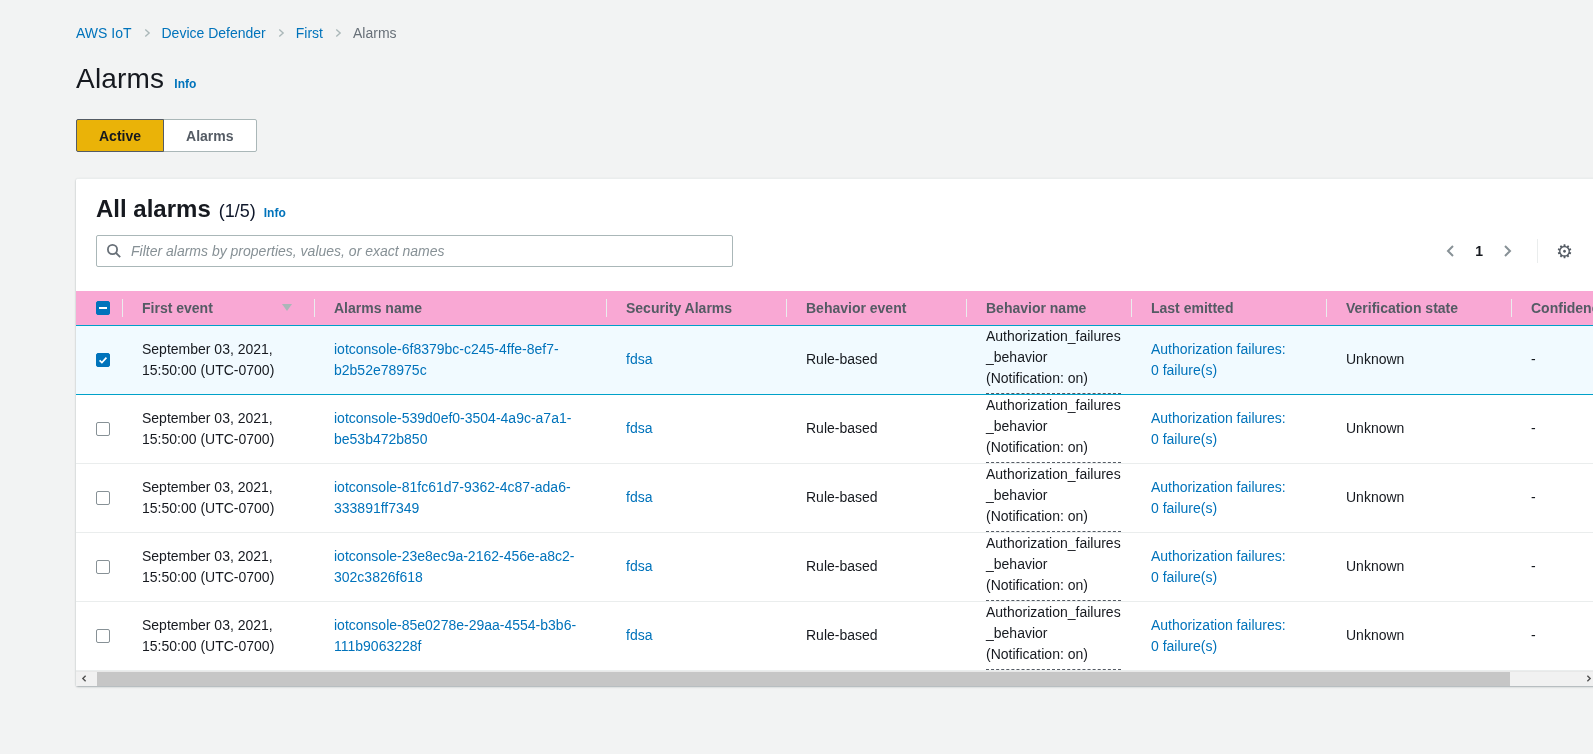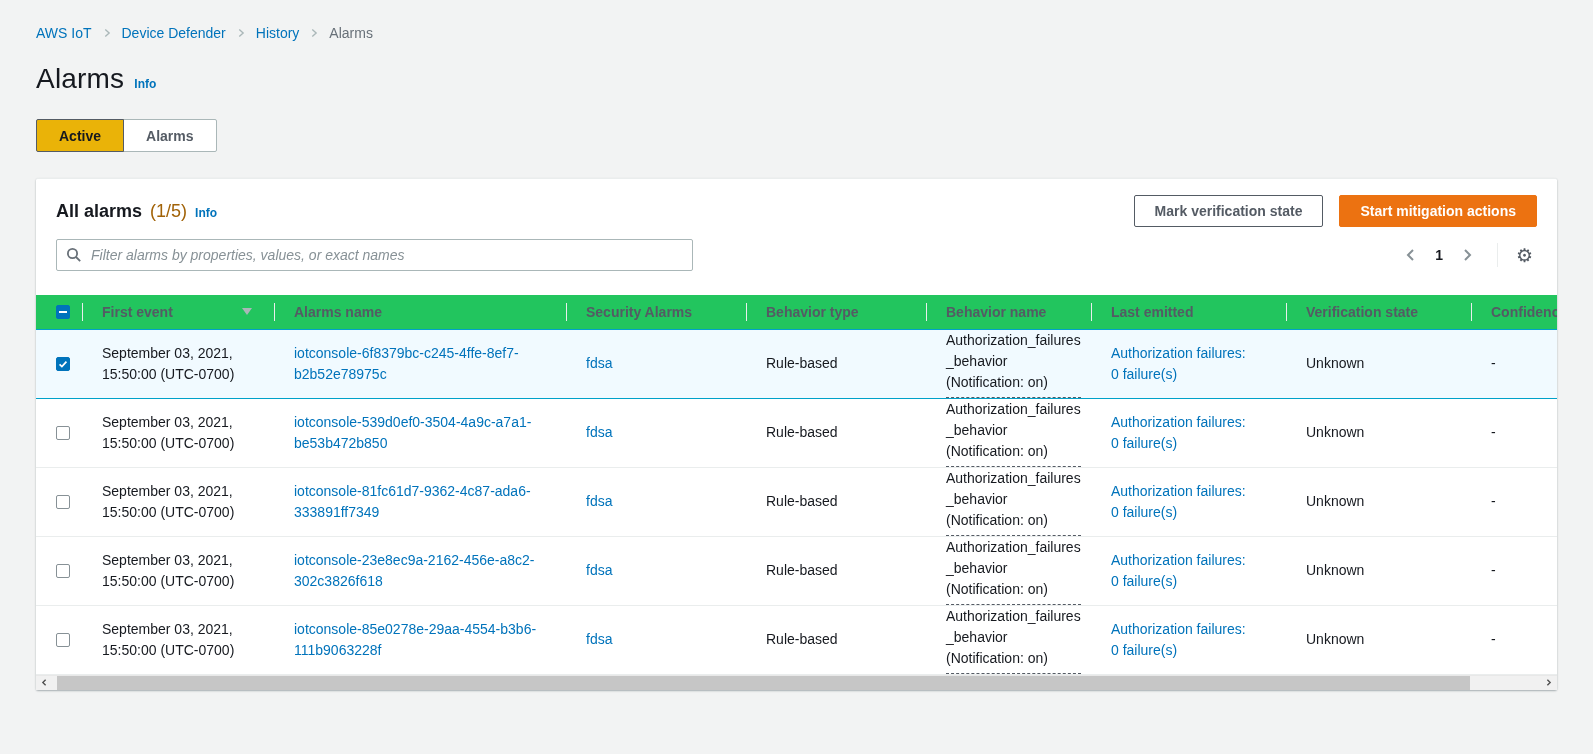--- a/index.html
+++ b/index.html
@@ -8,21 +8,21 @@
     background:#f2f3f3;
     font-family:"Liberation Sans", sans-serif;
     font-size:14px;
     color:#16191f;
     min-width:1593px;
     width:1593px;
     height:754px;
     overflow:hidden;
   }
   a { text-decoration:none; cursor:pointer; }
-  .page { padding:25px 36px 8px 36px; }
+  .page { padding:25px 36px 8px 36px;margin-left:40px; }
 
   
   .breadcrumb { display:flex; align-items:center; gap:9px; font-size:14px; }
   .breadcrumb a { color:#0073bb; }
   .breadcrumb .current { color:#687078; }
   .crumb-sep { display:inline-flex; align-items:center; color:#aab7b8; }
 
   
   .page-title-row { margin-top:22px; display:flex; align-items:baseline; gap:10px; }
   h1.page-title { font-size:28px; font-weight:400; margin:0; color:#16191f; letter-spacing:.2px; }
@@ -42,22 +42,22 @@
   .tab:last-child { border-radius:0 2px 2px 0; margin-left:-1px; }
 
   
   .card {
     margin-top:26px; width:1521px; background:#fff; border-radius:2px;
     border-top:1px solid #eaeded;
     box-shadow:0 1px 2px 0 rgba(0,28,36,.3), 1px 1px 1px -1px rgba(0,28,36,.15), -1px 1px 1px -1px rgba(0,28,36,.15);
   }
   .card-header { display:flex; align-items:center; justify-content:space-between; padding:16px 20px 0 20px; }
   .panel-title-wrap { display:flex; align-items:baseline; gap:8px; }
-  .panel-title { font-size:18px; font-weight:700; color:#16191f; }
-  .panel-count { font-size:18px; font-weight:400; color:#a16207; }
+  .panel-title { font-size:24px; font-weight:700; color:#16191f; }
+  .panel-count { font-size:18px; font-weight:400; color:#0f172a; }
   .header-actions { display:flex; gap:16px; }
   .btn {
     height:32px; padding:0 20px; font-size:14px; font-weight:700; border-radius:2px;
     display:flex; align-items:center; cursor:pointer; font-family:"Liberation Sans",sans-serif;
   }
   .btn-secondary { background:#fff; border:1px solid #545b64; color:#545b64; }
   .btn-primary { background:#ec7211; border:1px solid #ec7211; color:#fff; }
 
   
   .toolbar-row { display:flex; align-items:center; justify-content:space-between; padding:12px 20px 0 20px; }
@@ -74,21 +74,21 @@
   .pagination { display:flex; align-items:center; gap:4px; }
   .page-arrow { background:none; border:none; padding:4px 6px; display:flex; align-items:center; cursor:pointer; }
   .page-num { font-weight:700; color:#16191f; padding:0 6px; }
   .toolbar-divider { width:1px; height:24px; background:#eaeded; margin:0 10px 0 12px; }
   .gear-btn { background:none; border:none; cursor:pointer; font-size:19px; color:#545b64; line-height:1; padding:2px 4px; }
 
   
   .table-scroll { margin-top:24px; overflow:hidden; width:100%; }
   table.alarms { width:1595px; table-layout:fixed; border-collapse:collapse; }
   thead th {
-    height:34px; background:#22c55e; text-align:left; font-size:14px; font-weight:700;
+    height:34px; background:#f9a8d4; text-align:left; font-size:14px; font-weight:700;
     color:#545b64; padding:0 10px 0 20px; position:relative; white-space:nowrap; overflow:hidden;
   }
   thead th:not(:first-child)::before {
     content:""; position:absolute; left:0; top:8px; bottom:8px; width:1px; background:#eaeded;
   }
   th.col-0 { width:46px; padding-left:20px; }
   .col-1 { width:192px; } .col-2 { width:292px; } .col-3 { width:180px; }
   .col-4 { width:180px; } .col-5 { width:165px; } .col-6 { width:195px; }
   .col-7 { width:185px; } .col-8 { width:160px; }
   .th-inner { display:flex; align-items:center; justify-content:space-between; padding-right:12px; }
@@ -133,21 +133,21 @@
       <svg width="12" height="12" viewBox="0 0 14 14">
           <path d="M5 3 L9.5 7 L5 11" fill="none" stroke="#aab7b8" stroke-width="1.6"></path>
         </svg>
     </span>
     <a>Device Defender</a>
     <span class="crumb-sep">
       <svg width="12" height="12" viewBox="0 0 14 14">
           <path d="M5 3 L9.5 7 L5 11" fill="none" stroke="#aab7b8" stroke-width="1.6"></path>
         </svg>
     </span>
-    <a>History</a>
+    <a>First</a>
     <span class="crumb-sep">
       <svg width="12" height="12" viewBox="0 0 14 14">
           <path d="M5 3 L9.5 7 L5 11" fill="none" stroke="#aab7b8" stroke-width="1.6"></path>
         </svg>
     </span>
     <span class="current">Alarms</span>
   </nav>
 
   <div class="page-title-row">
     <h1 class="page-title">Alarms</h1>
@@ -158,24 +158,20 @@
     <div class="tab active">Active</div>
     <div class="tab">Alarms</div>
   </div>
 
   <div class="card">
     <div class="card-header">
       <div class="panel-title-wrap">
         <span class="panel-title">All alarms</span>
         <span class="panel-count">(1/5)</span>
         <a class="info-link">Info</a>
-      </div>
-      <div class="header-actions">
-        <button class="btn btn-secondary">Mark verification state</button>
-        <button class="btn btn-primary">Start mitigation actions</button>
       </div>
     </div>
 
     <div class="toolbar-row">
       <div class="search-box">
         <span class="search-icon">
           <svg width="16" height="16" viewBox="0 0 16 16">
               <circle cx="6.5" cy="6.5" r="4.6" fill="none" stroke="#687078" stroke-width="1.8"></circle>
               <path d="M10 10 L14.2 14.2" stroke="#687078" stroke-width="1.8"></path>
             </svg>
@@ -220,21 +216,21 @@
                   <span>Alarms name</span>
                 </span>
               </th>
               <th class="col-3">
                 <span class="th-inner">
                   <span>Security Alarms</span>
                 </span>
               </th>
               <th class="col-4">
                 <span class="th-inner">
-                  <span>Behavior type</span>
+                  <span>Behavior event</span>
                 </span>
               </th>
               <th class="col-5">
                 <span class="th-inner">
                   <span>Behavior name</span>
                 </span>
               </th>
               <th class="col-6">
                 <span class="th-inner">
                   <span>Last emitted</span>

